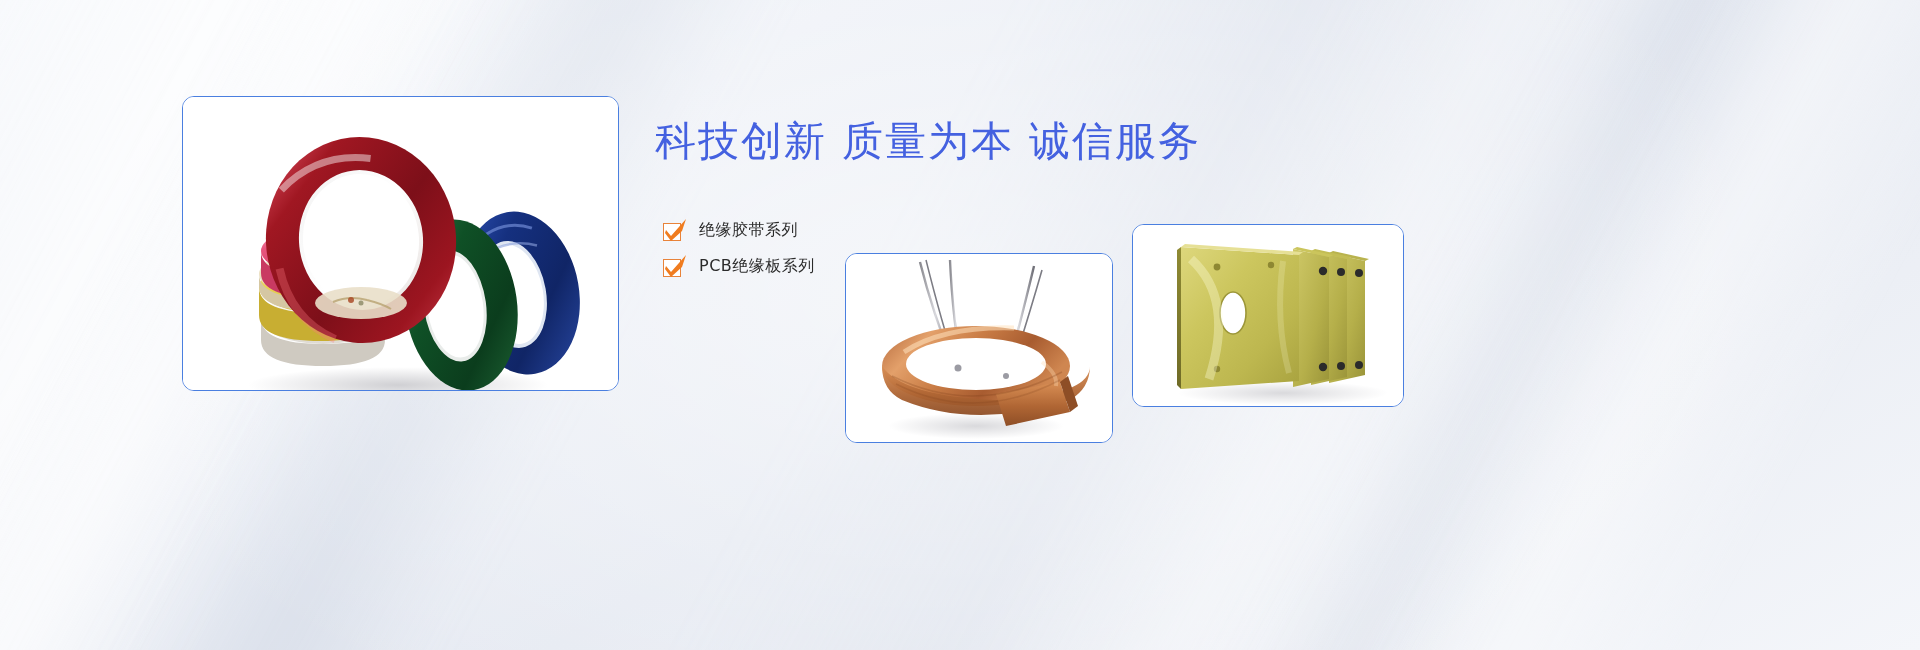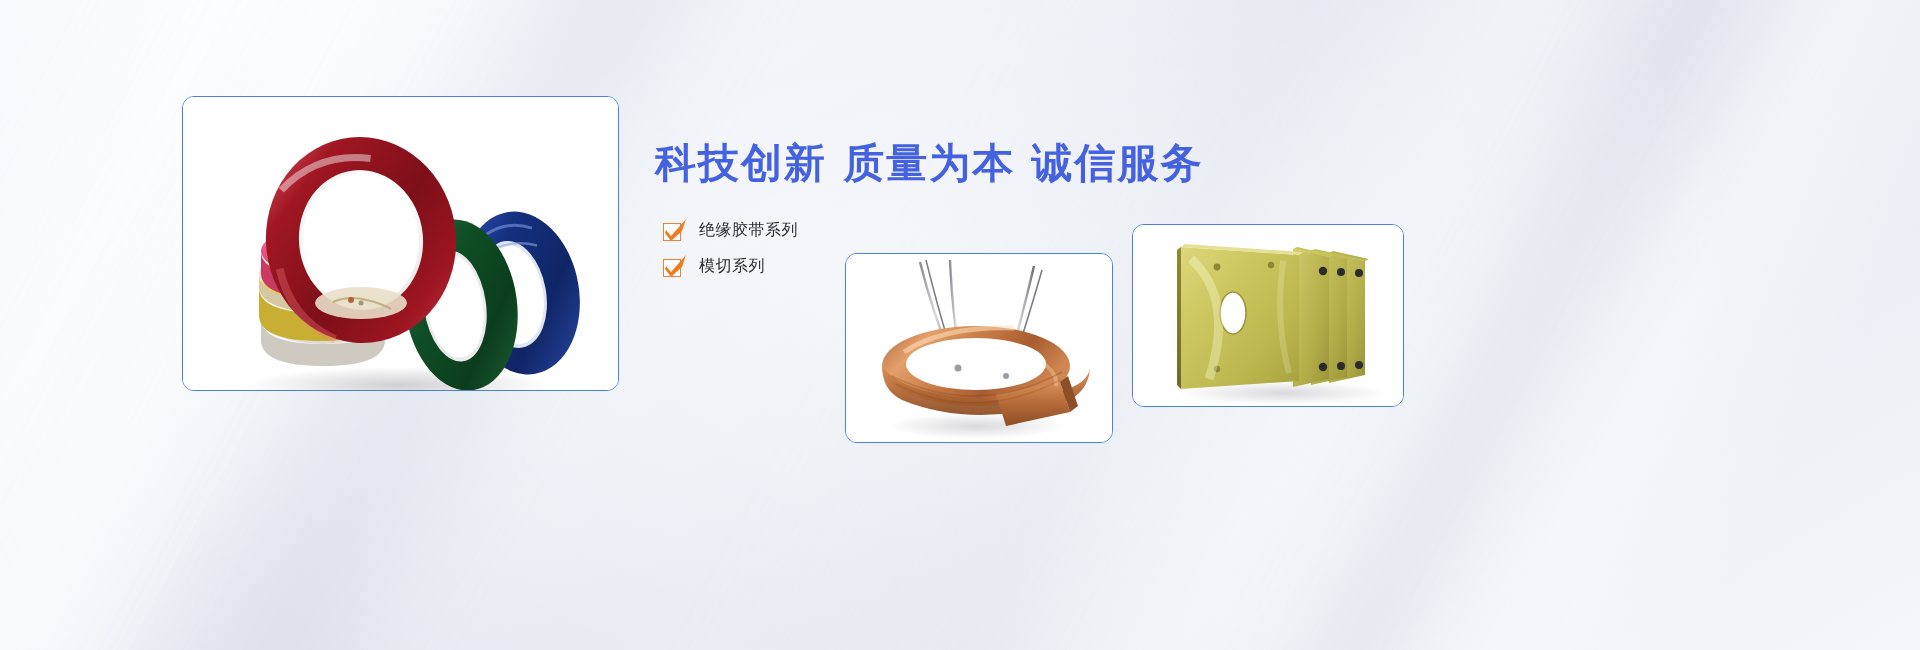--- a/index.html
+++ b/index.html
@@ -48,22 +48,22 @@
     overflow:hidden;
   }
   #card-tape  { left:182px;  top:96px;  width:437px; height:295px; }
   #card-foil  { left:845px;  top:253px; width:268px; height:190px; }
   #card-board { left:1132px; top:224px; width:272px; height:183px; }
 
   .photo { position:absolute; inset:0; }
 
   
   #headline {
-    position:absolute; left:655px; top:136px;
-    font-size:41px; font-weight:bold; letter-spacing:2px;
+    position:absolute; left:655px; top:114px;
+    font-size:41px; font-weight:normal; letter-spacing:2px;
     color:#4461e0;
     white-space:nowrap;
     font-family:"DejaVu Sans","Liberation Sans",sans-serif;
   }
 
   
   #feature-list { position:absolute; left:663px; top:205px; }
   .feat {
     display:flex; align-items:flex-end;
     height:36px; margin-bottom:0px;
@@ -212,29 +212,29 @@
     <div class="feat">
       <span class="chk">
         <svg width="26" height="26" viewBox="0 0 26 26">
           <path d="M3 13 L8 19 L23 2 L19 14 L8 24 L2 16 Z" fill="#f07c1f"></path>
         </svg>
       </span>
       <span class="feat-label">绝缘胶带系列</span>
     </div>
 
 
-
     <div class="feat">
       <span class="chk">
         <svg width="26" height="26" viewBox="0 0 26 26">
           <path d="M3 13 L8 19 L23 2 L19 14 L8 24 L2 16 Z" fill="#f07c1f"></path>
         </svg>
       </span>
-      <span class="feat-label">模切系列</span>
-    </div>
+      <span class="feat-label">PCB绝缘板系列</span>
+    </div>
+
 
   </div>
 
   <div class="card" id="card-foil">
     <div class="photo">
       <svg width="268" height="190" viewBox="0 0 268 190">
         <defs>
           <linearGradient id="gCu" x1="0" y1="0" x2="1" y2="0.4">
             <stop offset="0%" stop-color="#b2663a"></stop>
             <stop offset="25%" stop-color="#e3a06a"></stop>

